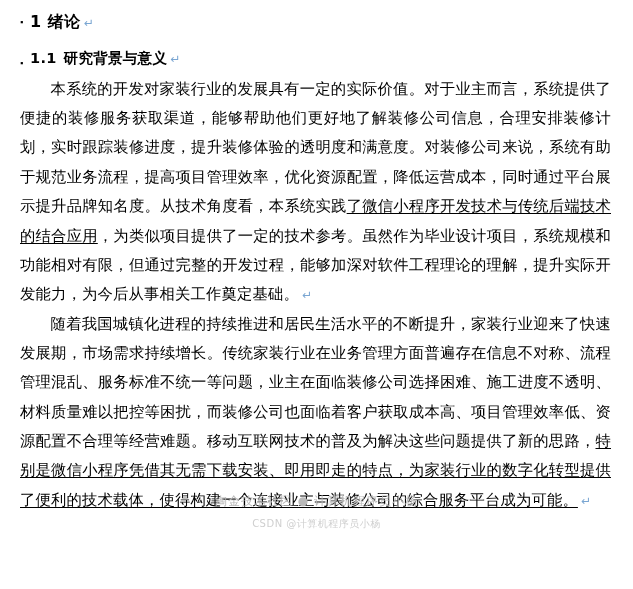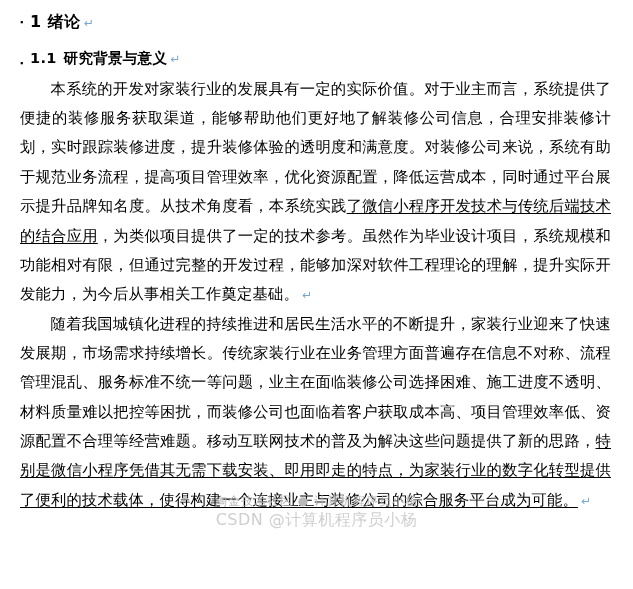--- a/index.html
+++ b/index.html
@@ -103,21 +103,21 @@
     letter-spacing: 1px;
     user-select: none;
   }
   .watermark-bottom {
     position: absolute;
     left: 0;
     right: 0;
     bottom: 5px;
     text-align: center;
     font-family: "DejaVu Sans", "Liberation Sans", sans-serif;
-    font-size: 16px;
+    font-size: 10px;
     color: #cfcfcf;
     letter-spacing: 0.5px;
     user-select: none;
   }
 </style>
 </head>
 <body>
 
 <div class="page">
 

